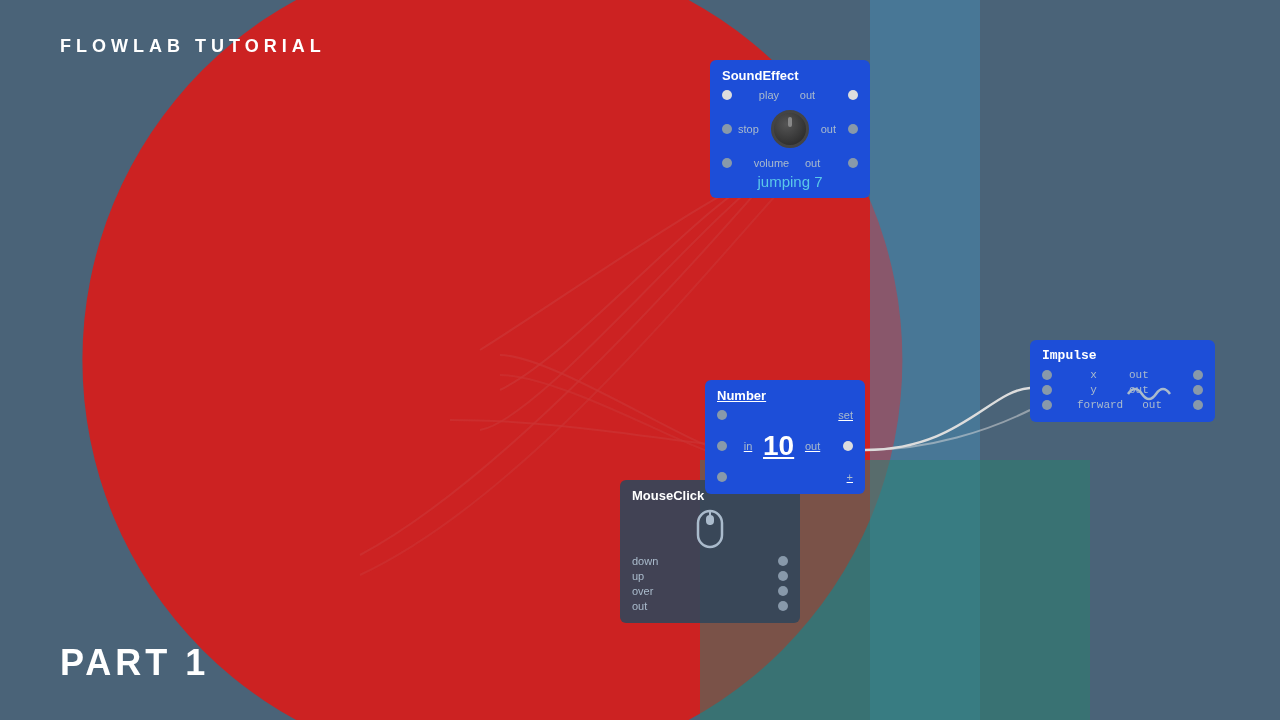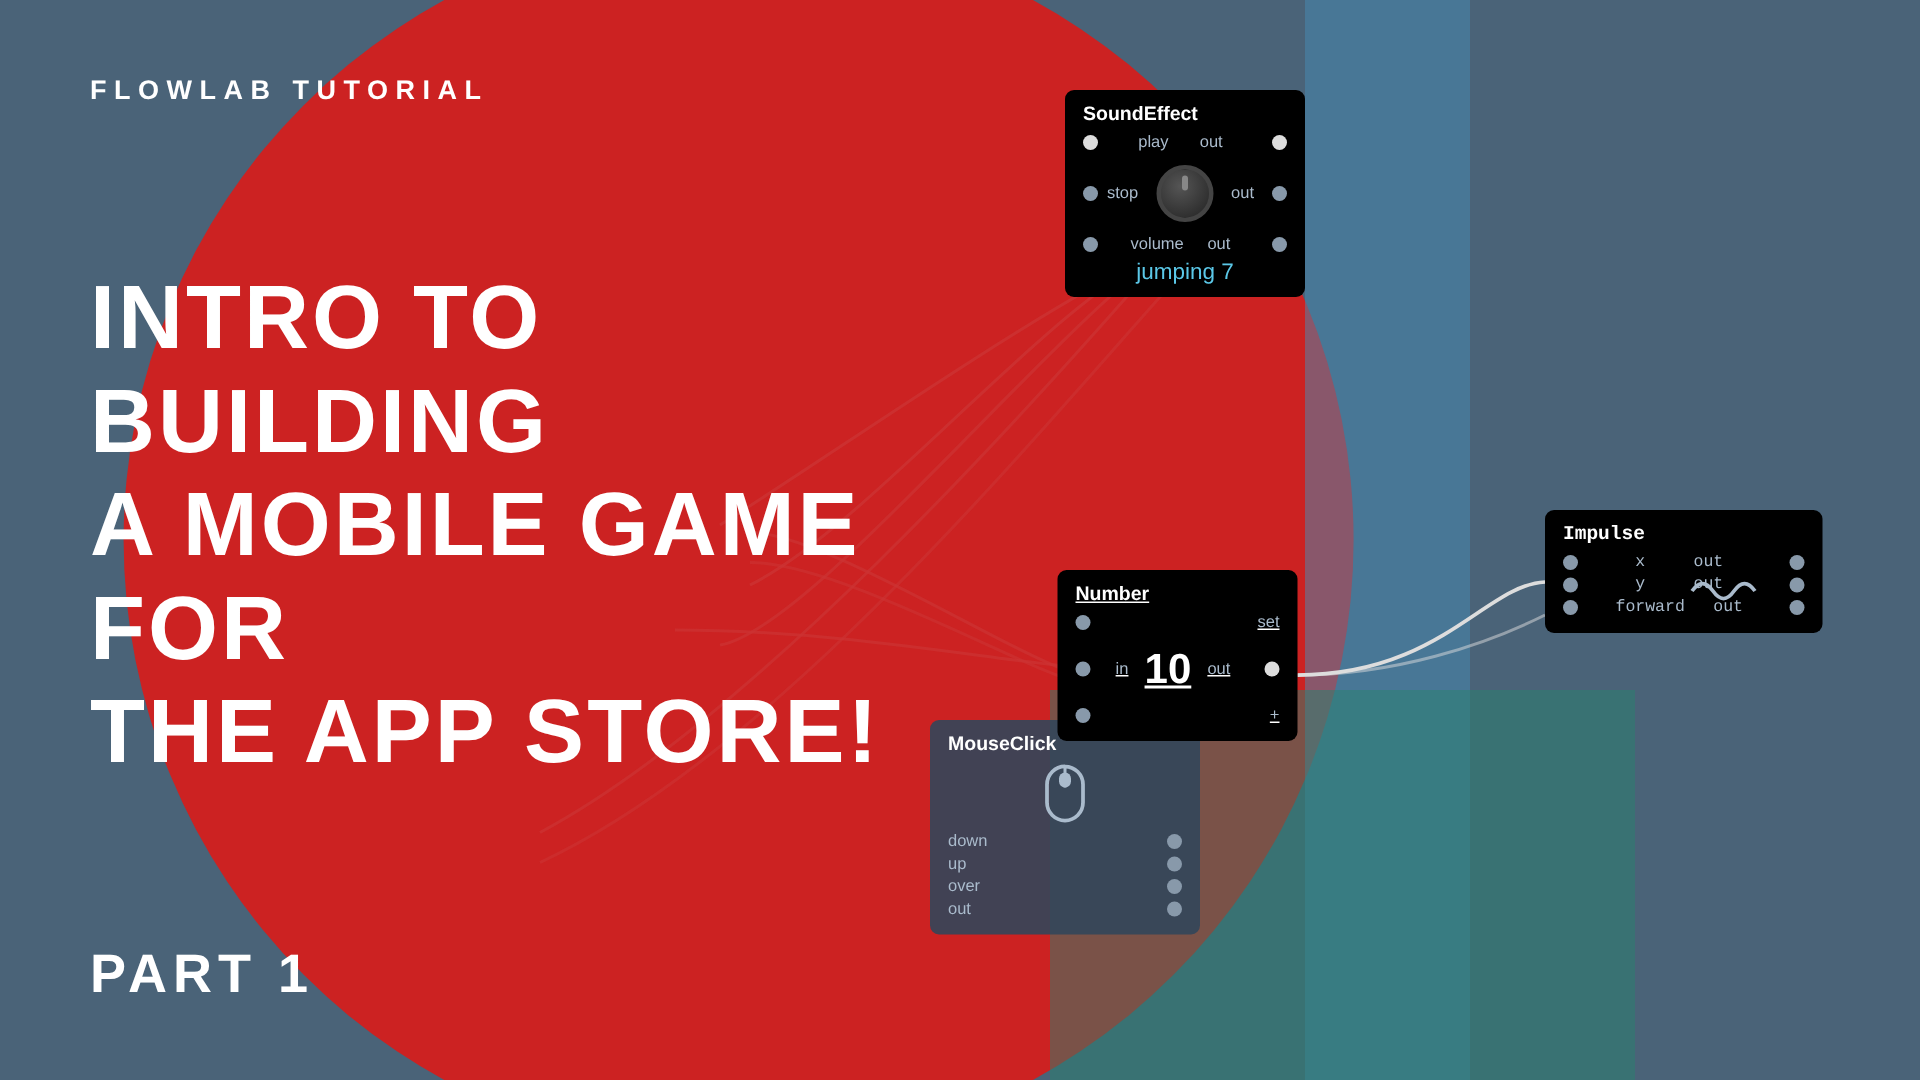--- a/index.html
+++ b/index.html
@@ -31,21 +31,21 @@
     }
 
     .text-overlay {
       position: absolute;
       top: 0; left: 0;
       width: 650px;
       height: 100%;
       display: flex;
       flex-direction: column;
       justify-content: space-between;
-      padding: 50px 60px;
+      padding: 36px 60px;
       z-index: 10;
     }
 
     .subtitle {
       font-size: 18px;
       font-weight: 700;
       letter-spacing: 5px;
       color: #ffffff;
       text-transform: uppercase;
     }
@@ -73,21 +73,21 @@
       top: 0;
       left: 640px;
       width: 640px;
       height: 720px;
       z-index: 5;
     }
 
     
     .node {
       position: absolute;
-      background-color: #000000;
+      background-color: #1d4ed8;
       border-radius: 6px;
       padding: 8px 12px;
       color: #ffffff;
       font-size: 12px;
       min-width: 140px;
     }
 
     .node-title {
       font-size: 13px;
       font-weight: bold;
@@ -265,21 +265,20 @@
   <path d="M 360 575 C 520 500, 690 290, 785 185" stroke="#cc3333" stroke-width="2" fill="none" opacity="0.6"></path>
 
   <path d="M 500 355 C 550 355, 680 440, 720 450" stroke="#cc3333" stroke-width="2" fill="none" opacity="0.7"></path>
   <path d="M 500 375 C 560 375, 690 450, 720 455" stroke="#cc3333" stroke-width="2" fill="none" opacity="0.6"></path>
 
   <path d="M 450 420 C 560 420, 660 440, 720 445" stroke="#cc3333" stroke-width="2" fill="none" opacity="0.7"></path>
 </svg>
 
 <div class="text-overlay">
   <div class="subtitle">FLOWLAB TUTORIAL</div>
-  <div class="main-title">INTRO TO BUILDING<br>A MOBILE GAME FOR<br>THE APP STORE!</div>
   <div class="part-label">PART 1</div>
 </div>
 
 <div class="node-area">
 
   <div class="blue-panel"></div>
 
   <div class="teal-panel"></div>
 
   <div class="node node-sound">

